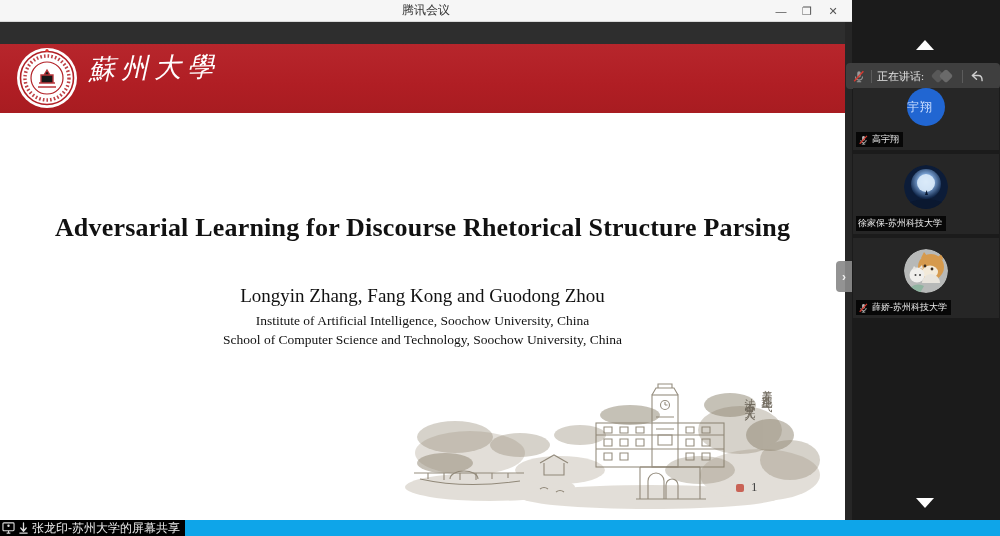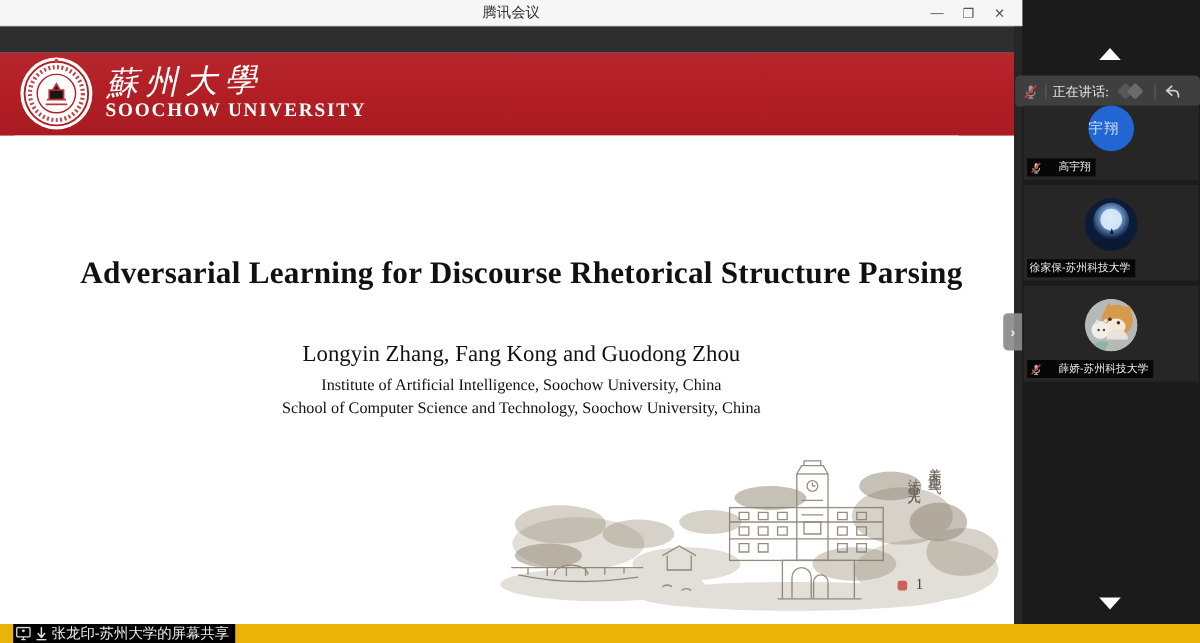--- a/index.html
+++ b/index.html
@@ -24,21 +24,21 @@
 
   .banner { position:absolute; left:0; top:22px; width:845px; height:69px;
             background:linear-gradient(180deg,#b7262c 0%, #b01e24 60%, #a81c21 100%); }
   .seal { position:absolute; left:16px; top:3px; width:62px; height:62px; }
   .uni-zh { position:absolute; left:88px; top:6px; color:#fff; font-size:27px;
             font-family:"DejaVu Serif","Liberation Serif",serif; font-style:italic;
             letter-spacing:6px; transform:rotate(-1.5deg); }
   .uni-en { position:absolute; left:88px; top:40px; color:#fff; font-size:16px; font-weight:bold;
             font-family:"Liberation Serif","DejaVu Serif",serif; letter-spacing:1.5px; }
 
-  .slide { position:absolute; left:12px; top:91px; width:787px; height:407px; background:#fff;
+  .slide { position:absolute; left:0; top:91px; width:787px; height:407px; background:#fff;
            font-family:"Liberation Serif","DejaVu Serif",serif; color:#111; }
   .slide-title { position:absolute; left:0; top:100px; width:845px; text-align:center;
                  font-size:26px; font-weight:bold; letter-spacing:.2px; }
   .authors { position:absolute; left:0; top:172px; width:845px; text-align:center; font-size:19px; }
   .affil { position:absolute; left:0; width:845px; text-align:center; font-size:13.5px; }
   .affil1 { top:200px; } .affil2 { top:219px; }
 
   .painting { position:absolute; left:400px; top:262px; width:425px; height:140px; }
   .motto-col { position:absolute; writing-mode:vertical-rl; text-orientation:upright;
                font-size:11px; letter-spacing:3px; color:#6e675b;
@@ -69,35 +69,35 @@
 
   .tiles { position:absolute; left:1px; top:66px; width:146px; }
   .tile { position:relative; width:146px; background:#262626; margin-bottom:4px; cursor:pointer; }
   .tile-first { height:62px; } .tile-std { height:80px; }
   .avatar { position:absolute; left:50%; transform:translateX(-50%); border-radius:50%; overflow:hidden; }
   .tile-first .avatar { width:38px; height:38px; top:0; }
   .tile-std  .avatar { width:44px; height:44px; top:11px; }
   .avatar-initials { background:#2166d2; display:flex; align-items:center; justify-content:flex-start; }
   .avatar-initials span { color:#cfe0ff; font-size:12px; letter-spacing:1px; }
   .name-tag { position:absolute; left:3px; bottom:3px; background:rgba(0,0,0,.8);
-              display:flex; align-items:center; gap:13px; padding:1px 4px 1px 2px; max-width:140px; }
+              display:flex; align-items:center; gap:3px; padding:1px 4px 1px 2px; max-width:140px; }
   .name-tag .pname { font-size:9px; color:#ececec; white-space:nowrap; overflow:hidden; }
 
   .mic-ico { width:11px; height:12px; flex:0 0 auto; }
   .mic-ico-lg { width:14px; height:15px; flex:0 0 auto; }
 
   
   .collapse-handle { position:absolute; left:836px; top:261px; width:16px; height:31px;
                      background:#8a8a8a; border-radius:4px 0 0 4px; display:flex;
                      align-items:center; justify-content:center; cursor:pointer; opacity:.92; }
   .collapse-handle span { color:#f0f0f0; font-size:12px; font-weight:bold; }
 
   
-  .bottombar { position:absolute; left:0; top:520px; width:1000px; height:16px; background:#eab308;
-               display:flex; align-items:center;padding-left:11px; }
+  .bottombar { position:absolute; left:0; top:520px; width:1000px; height:16px; background:#0ea5e9;
+               display:flex; align-items:center; }
   .share-chip { display:flex; align-items:center; gap:3px; background:#000; height:16px; padding:0 5px 0 2px; }
   .share-chip .chip-label { font-size:12px; color:#ececec; white-space:nowrap; }
 
   .reply-btn { margin-left:1px; cursor:pointer; display:flex; align-items:center; }
 </style>
 </head>
 <body>
 
 <div id="app">
 
@@ -120,21 +120,20 @@
           <circle cx="31" cy="31" r="26.5" fill="none" stroke="#b22026" stroke-width="1.6"></circle>
           <circle cx="31" cy="31" r="22" fill="none" stroke="#b22026" stroke-width="3.5" stroke-dasharray="1.6 2.1" opacity=".85"></circle>
           <circle cx="31" cy="31" r="16" fill="none" stroke="#b22026" stroke-width="1.2"></circle>
           <g stroke="#b22026" stroke-width="1.4" opacity=".9">
             <path d="M23 36 h16 M25 36 v-8 h12 v8 M28 28 l3-5 3 5 M22 40 h18"></path>
           </g>
           <circle cx="31" cy="3.5" r="1.6" fill="#e23b33"></circle>
         </svg>
       </div>
       <div class="uni-zh">蘇州大學</div>
-      <div class="uni-en">SOOCHOW UNIVERSITY</div>
     </div>
 
     <div class="slide">
       <div class="slide-title">Adversarial Learning for Discourse Rhetorical Structure Parsing</div>
       <div class="authors">Longyin Zhang, Fang Kong and Guodong Zhou</div>
       <div class="affil affil1">Institute of Artificial Intelligence, Soochow University, China</div>
       <div class="affil affil2">School of Computer Science and Technology, Soochow University, China</div>
 
       <div class="painting">
         <svg width="425" height="140" viewBox="0 0 425 140">

